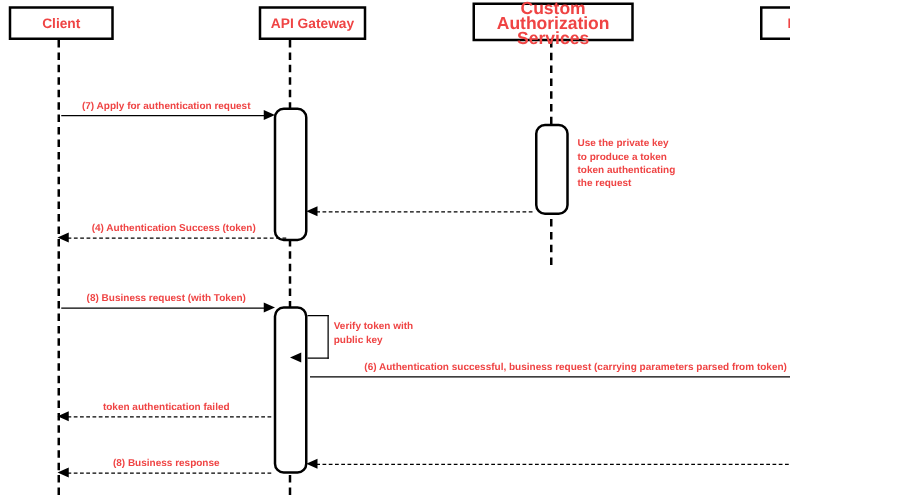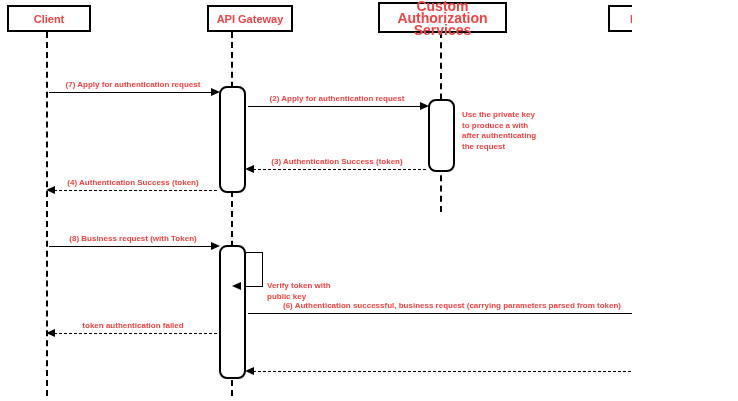--- a/index.html
+++ b/index.html
@@ -59,62 +59,61 @@
   <div class="activation" style="left:428px;top:99px;height:69px;"></div>
   <div class="activation" style="left:219px;top:245px;height:130px;"></div>
   <div class="activation" style="left:658px;top:306px;height:62px;"></div>
 
   <div class="msg solid" style="left:47px;top:79px;width:172px;">
     <span class="lbl">(7) Apply for authentication request</span>
     <div class="line"></div>
     <span class="arr to-right"></span>
   </div>
 
-  <div class="msg solid" style="left:246px;top:93px;width:182px;">
-    <span class="lbl">(2) Apply for authentication request</span>
-    <div class="line"></div>
-    <span class="arr to-right"></span>
-  </div>
 
-  <div class="sidetext" style="left:462px;top:110px;width:80px;">Use the private key to produce a with after authenticating the request</div>
+  <div class="sidetext" style="left:462px;top:110px;width:80px;">Use the private key to produce a token token authenticating the request</div>
 
   <div class="msg dashed" style="left:246px;top:156px;width:182px;">
-    <span class="lbl">(3) Authentication Success (token)</span>
     <div class="line"></div>
     <span class="arr to-left"></span>
   </div>
 
-  <div class="msg dashed" style="left:47px;top:177px;width:172px;">
+  <div class="msg dashed" style="left:47px;top:177px;width:172px;padding-left:12px;">
     <span class="lbl">(4) Authentication Success (token)</span>
     <div class="line"></div>
     <span class="arr to-left"></span>
   </div>
 
   <div class="msg solid" style="left:47px;top:233px;width:172px;">
     <span class="lbl">(8) Business request (with Token)</span>
     <div class="line"></div>
     <span class="arr to-right"></span>
   </div>
 
   <div class="selfloop">
     <span class="arr to-left"></span>
   </div>
-  <div class="sidetext" style="left:267px;top:256px;width:70px;margin-top:25px;">Verify token with public key</div>
+  <div class="sidetext" style="left:267px;top:256px;width:70px;">Verify token with public key</div>
 
   <div class="msg dashed" style="left:47px;top:292px;width:172px;margin-top:28px;">
     <span class="lbl">token authentication failed</span>
     <div class="line"></div>
     <span class="arr to-left"></span>
   </div>
 
-  <div class="msg solid" style="left:246px;top:300px;width:412px;">
+  <div class="msg solid" style="left:246px;top:288px;width:412px;padding-left:17px;">
     <span class="lbl">(6) Authentication successful, business request (carrying parameters parsed from token)</span>
     <div class="line"></div>
     <span class="arr to-right"></span>
   </div>
 
   <div class="msg dashed" style="left:246px;top:358px;width:412px;">
     <div class="line"></div>
     <span class="arr to-left"></span>
   </div>
 
+  <div class="msg dashed" style="left:47px;top:365px;width:172px;">
+    <span class="lbl">(8) Business response</span>
+    <div class="line"></div>
+    <span class="arr to-left"></span>
+  </div>
 
 </div>
 
 </body></html>

